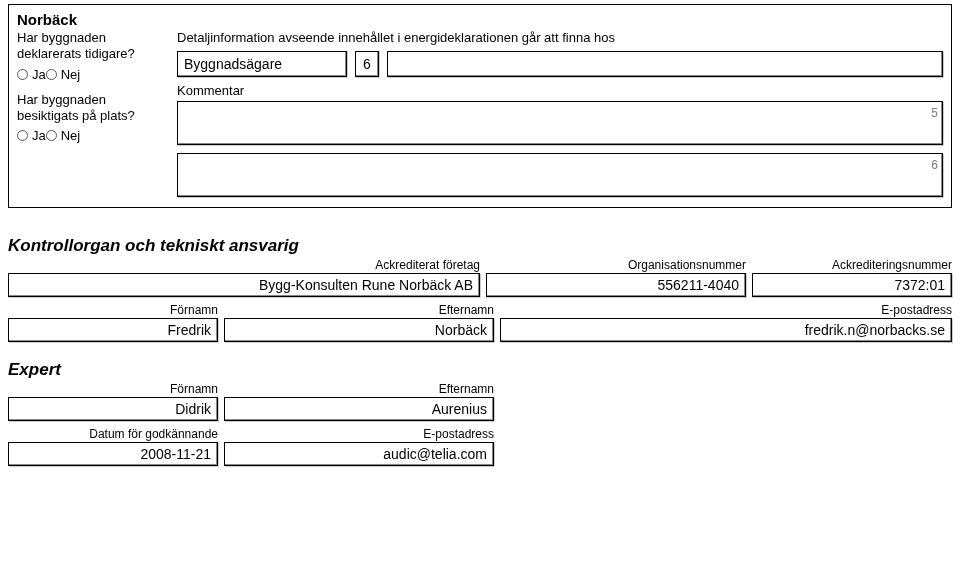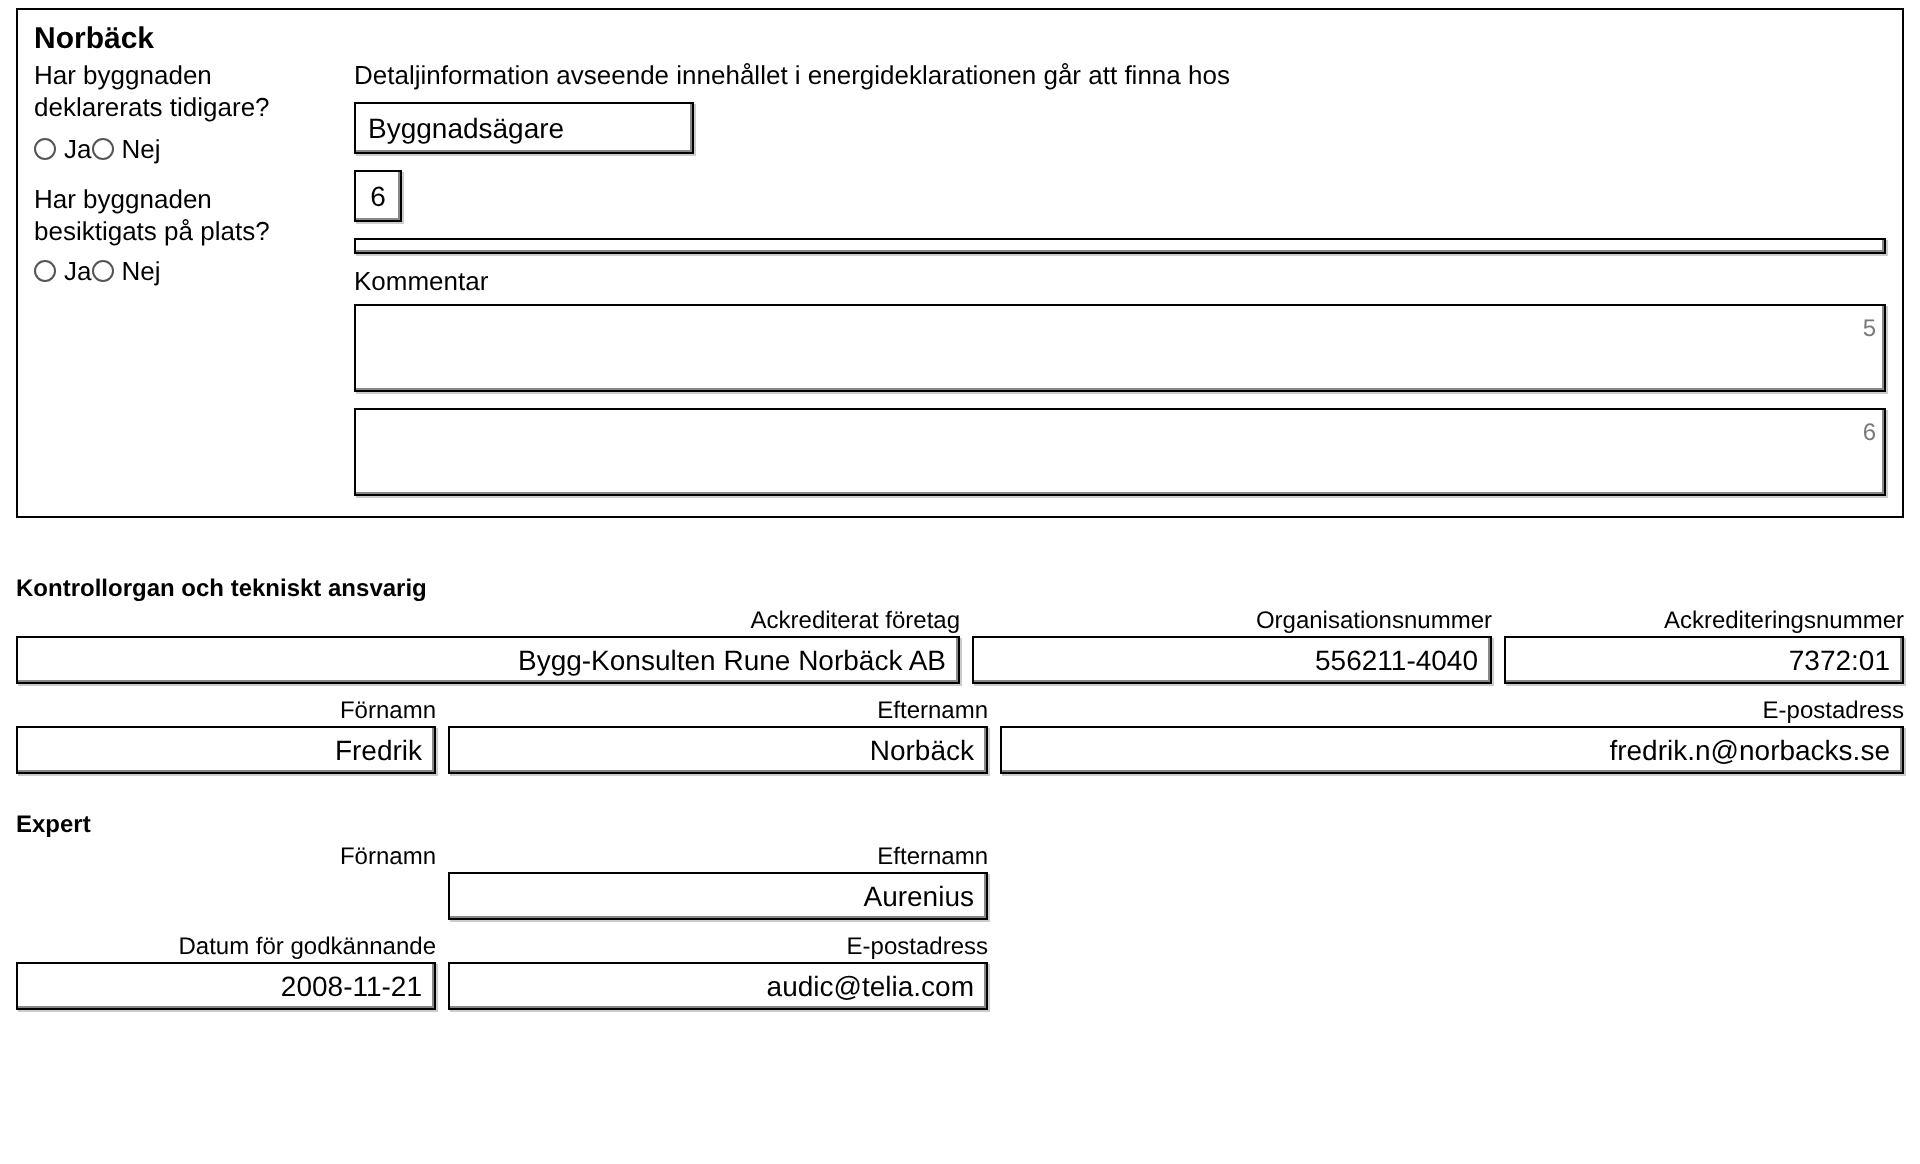--- a/index.html
+++ b/index.html
@@ -57,21 +57,20 @@
   }
   .detail-text {
     font-size: 13px;
     margin-bottom: 6px;
   }
   .source-row {
     display: flex;
     gap: 8px;
     align-items: stretch;
     margin-bottom: 6px;
-    flex-direction: column;
   }
   .inset-box {
     border: 1px solid #000;
     box-shadow: inset -1px -1px 0 #888, 1px 1px 0 #ccc;
     background: #fff;
     padding: 3px 6px;
     font-size: 14px;
     line-height: 1.3;
   }
   .source-name {
@@ -99,22 +98,23 @@
     margin-bottom: 8px;
   }
   .kommentar-box2 {
     border: 1px solid #000;
     box-shadow: inset -1px -1px 0 #888, 1px 1px 0 #ccc;
     height: 44px;
     position: relative;
   }
   .section-heading {
     font-weight: bold;
-    font-size: 12px;
+    font-size: 17px;
     margin-bottom: 2px;
+    font-style: italic;
   }
   .fields-row {
     display: flex;
     gap: 6px;
     margin-bottom: 6px;
     text-align: right;
   }
   .field-cell {
     display: flex;
     flex-direction: column;
@@ -218,20 +218,21 @@
       <div class="field-value">fredrik.n@norbacks.se</div>
     </div>
   </div>
 </div>
 
 <div class="expert-block">
   <div class="section-heading">Expert</div>
   <div class="fields-row">
     <div class="field-cell w-fname">
       <div class="field-label">Förnamn</div>
+      <div class="field-value">Didrik</div>
     </div>
     <div class="field-cell w-lname">
       <div class="field-label">Efternamn</div>
       <div class="field-value">Aurenius</div>
     </div>
   </div>
   <div class="fields-row">
     <div class="field-cell w-fname">
       <div class="field-label">Datum för godkännande</div>
       <div class="field-value">2008-11-21</div>

